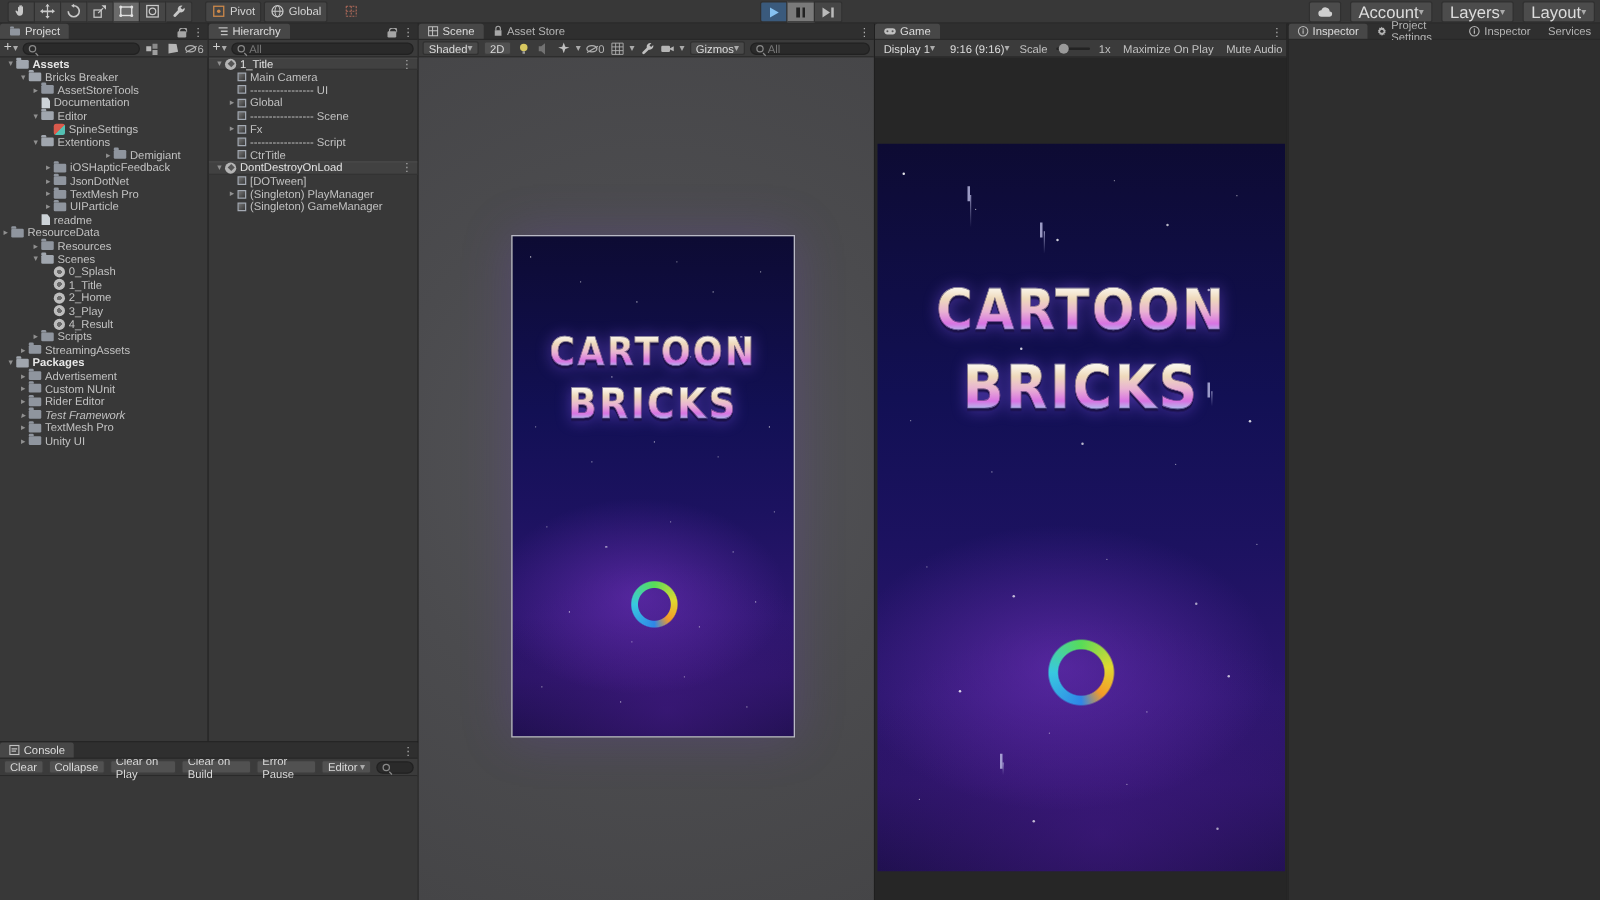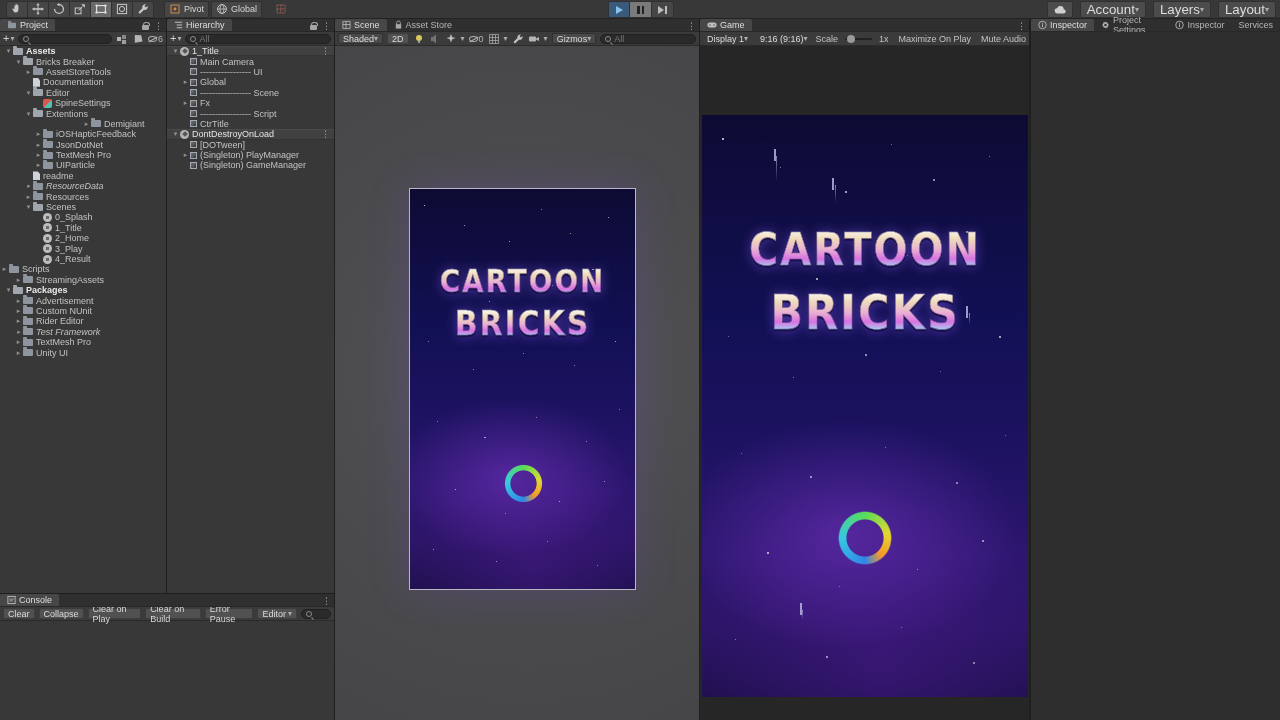--- a/index.html
+++ b/index.html
@@ -333,21 +333,21 @@
         <div class="trow" style="padding-left: 34px;">
           <span class="arr">▸</span>
           <span class="ti i-folder"></span>
           <span class="lbl">UIParticle</span>
         </div>
         <div class="trow" style="padding-left: 24px;">
           <span class="arr"></span>
           <span class="ti i-doc"></span>
           <span class="lbl">readme</span>
         </div>
-        <div class="trow" style="padding-left: 24px; font-style: italic;">
+        <div class="trow" style="">
           <span class="arr">▸</span>
           <span class="ti i-folder"></span>
           <span class="lbl">ResourceData</span>
         </div>
         <div class="trow" style="padding-left: 24px;">
           <span class="arr">▸</span>
           <span class="ti i-folder"></span>
           <span class="lbl">Resources</span>
         </div>
         <div class="trow" style="padding-left: 24px;">
@@ -373,21 +373,21 @@
         <div class="trow" style="padding-left: 34px;">
           <span class="arr"></span>
           <span class="ti i-scene"></span>
           <span class="lbl">3_Play</span>
         </div>
         <div class="trow" style="padding-left: 34px;">
           <span class="arr"></span>
           <span class="ti i-scene"></span>
           <span class="lbl">4_Result</span>
         </div>
-        <div class="trow" style="">
+        <div class="trow" style="padding-left: 24px;">
           <span class="arr">▸</span>
           <span class="ti i-folder"></span>
           <span class="lbl">Scripts</span>
         </div>
         <div class="trow" style="padding-left: 14px;">
           <span class="arr">▸</span>
           <span class="ti i-folder"></span>
           <span class="lbl">StreamingAssets</span>
         </div>
         <div class="trow" style="padding-left: 4px;">

